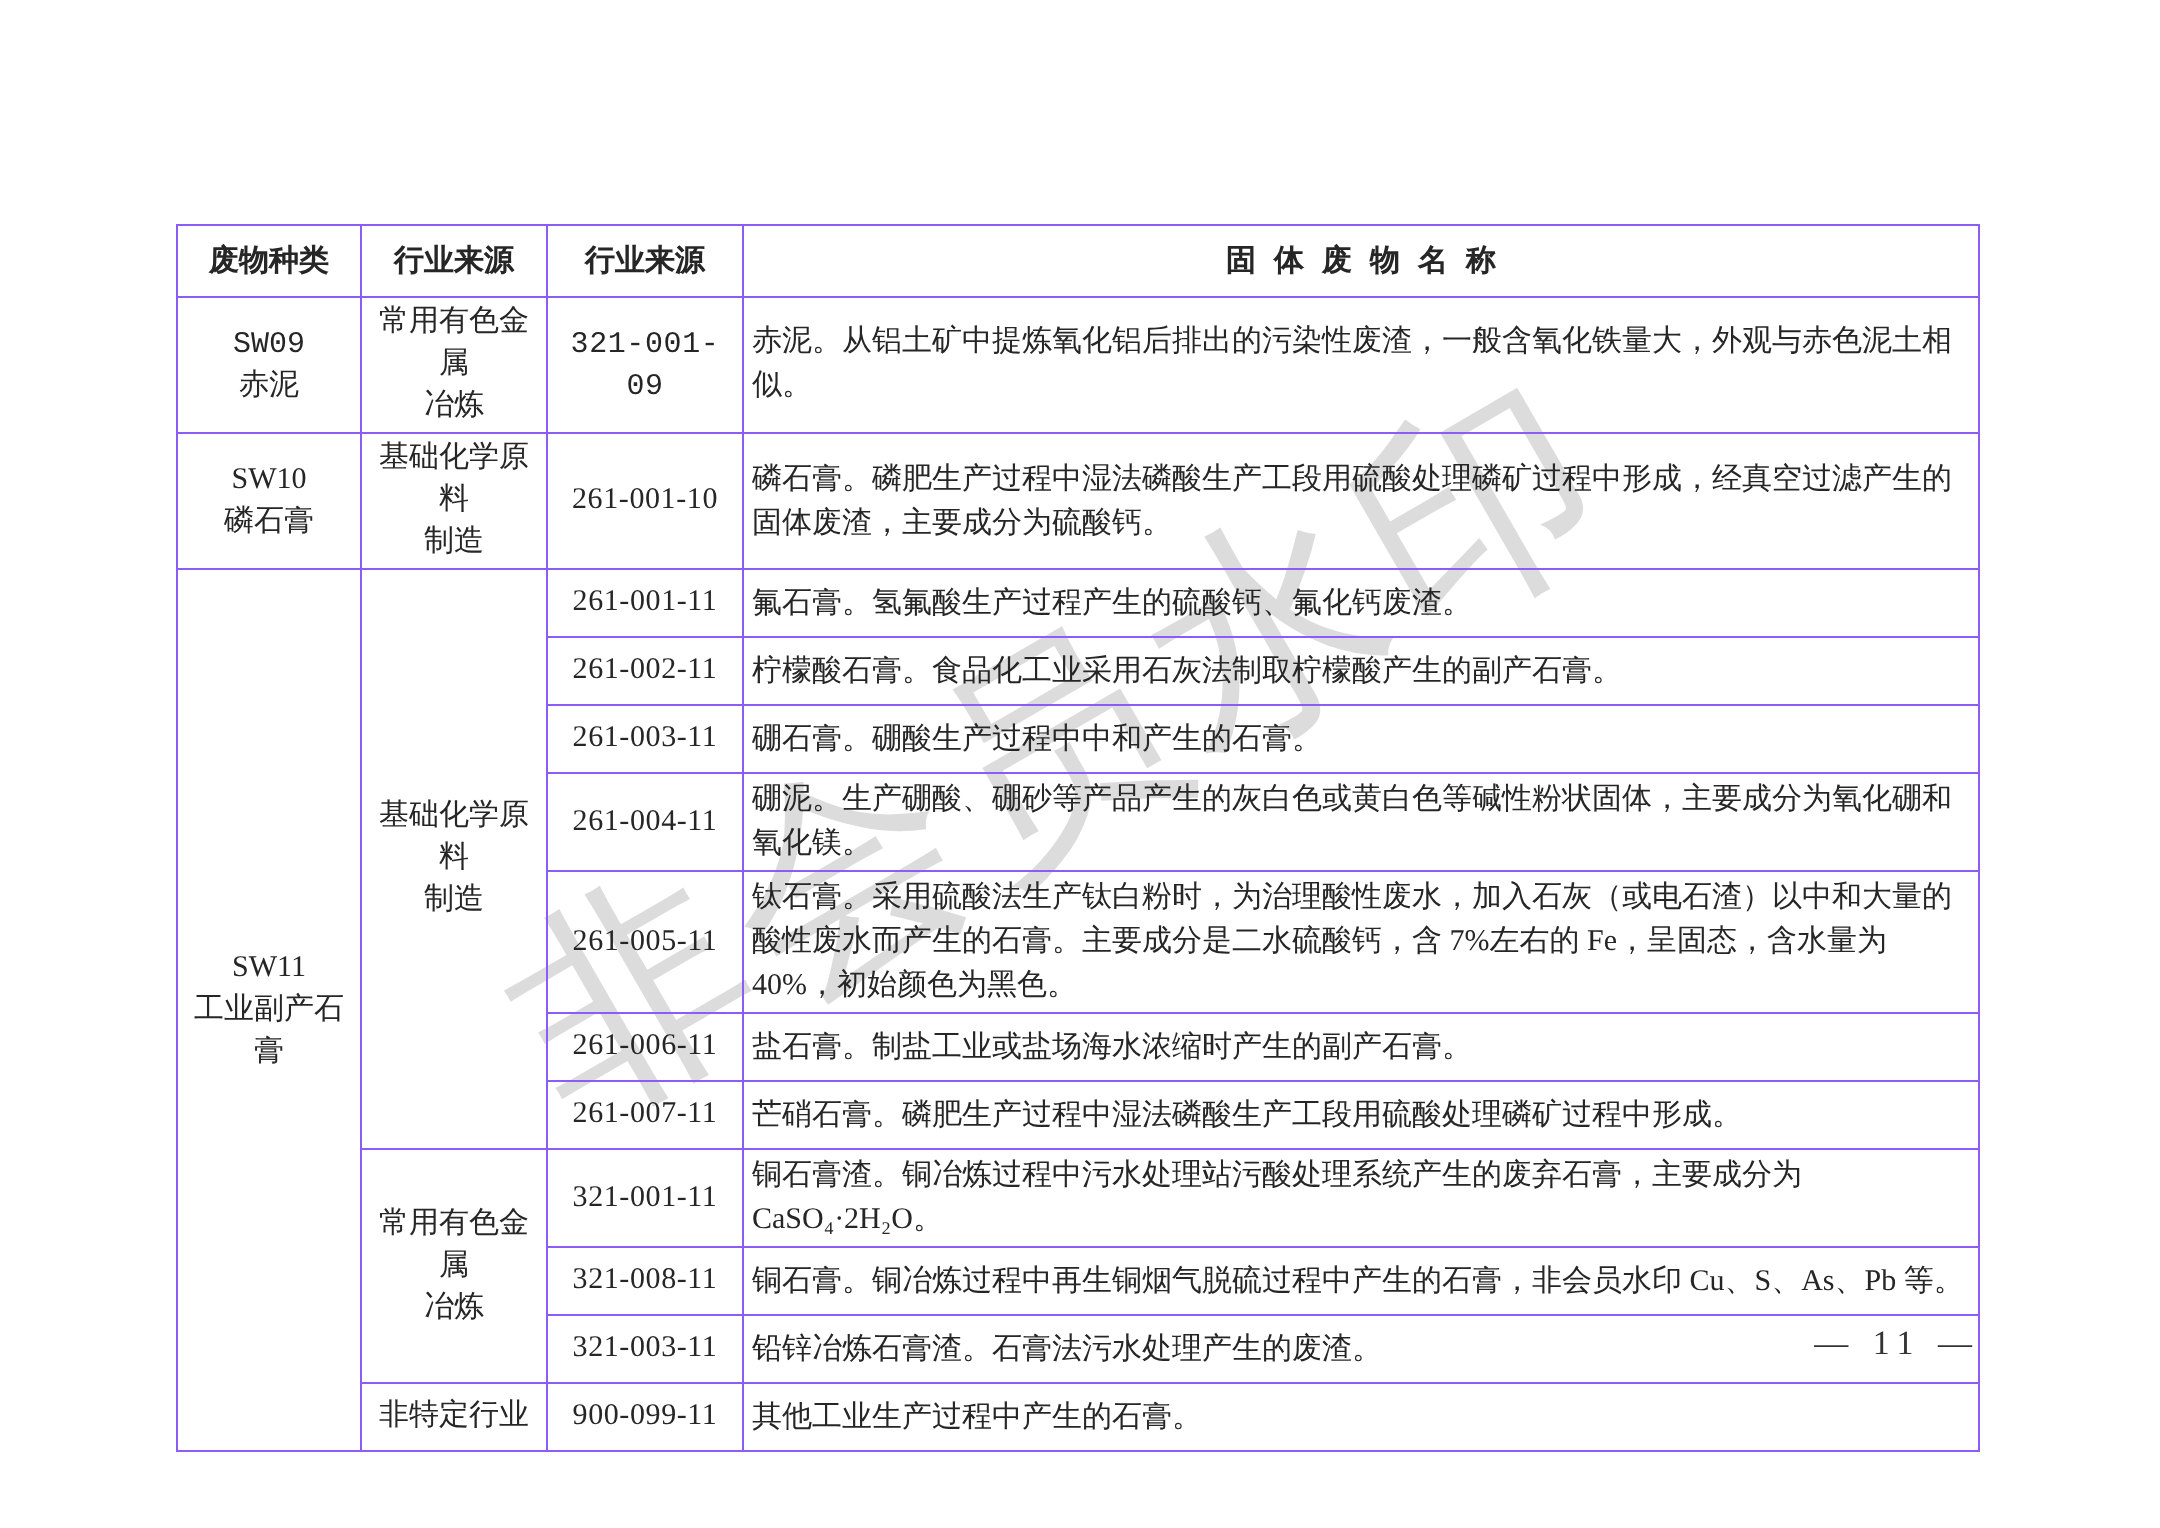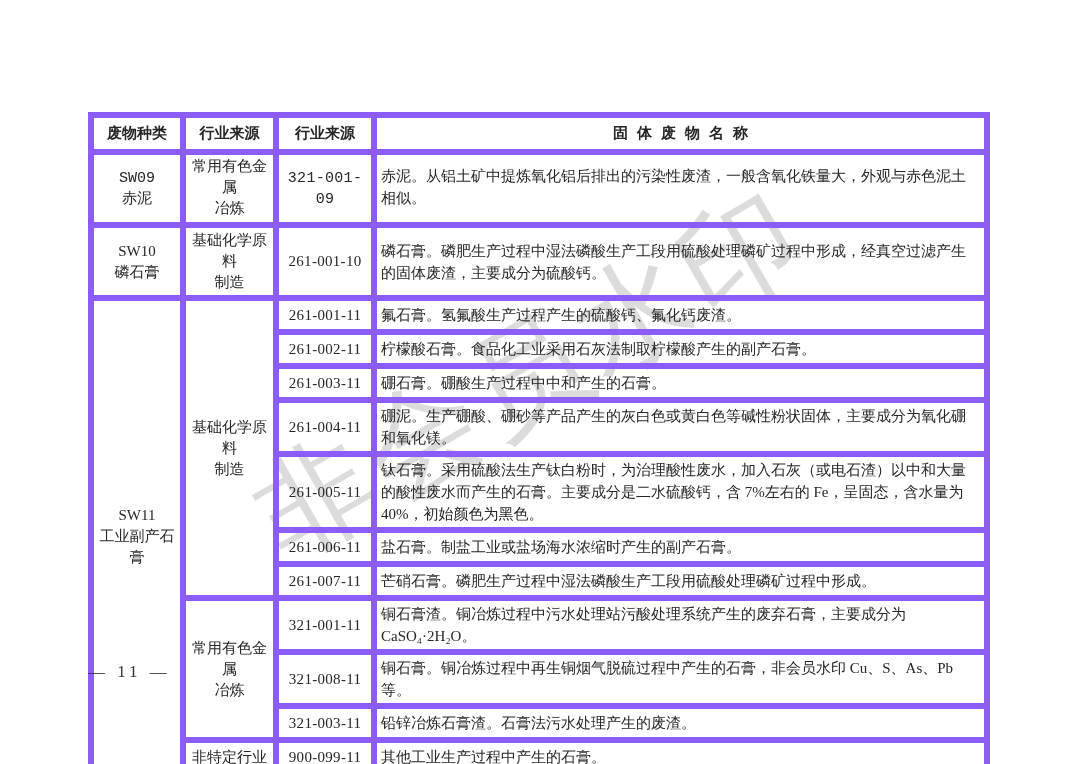--- a/index.html
+++ b/index.html
@@ -36,21 +36,21 @@
     width:902px;
     border-collapse:collapse;
     table-layout:fixed;
     z-index:2;
     background:transparent;
   }
   table.waste col.c1{width:92px;}
   table.waste col.c2{width:93px;}
   table.waste col.c3{width:98px;}
   table.waste th, table.waste td{
-    border:6px solid #8b5cf6;
+    border:1px solid #8b5cf6;
     font-size:15px;
     vertical-align:middle;
     background:transparent;
     padding:2px 4px;
   }
   table.waste th{
     font-family:"Liberation Sans","DejaVu Sans",sans-serif;
     font-weight:bold;
     text-align:center;
     font-size:15px;
@@ -72,21 +72,21 @@
   tr.h45{height:45px;font-family:Liberation Mono, monospace;}
   tr.h58{height:58px;}
   tr.h34{height:34px;}
   tr.h55{height:55px;}
   .type-id{line-height:21px;}
   .type-name{line-height:21px;}
   .page-number{
     position:absolute;
     left:88px;top:662px;
     width:902px;
-    text-align:left;
+    text-align:right;
     font-size:17px;
     color:#333;
     letter-spacing:4px;
     z-index:2;
   }
 </style>
 </head>
 <body>
 
 <div class="page">

